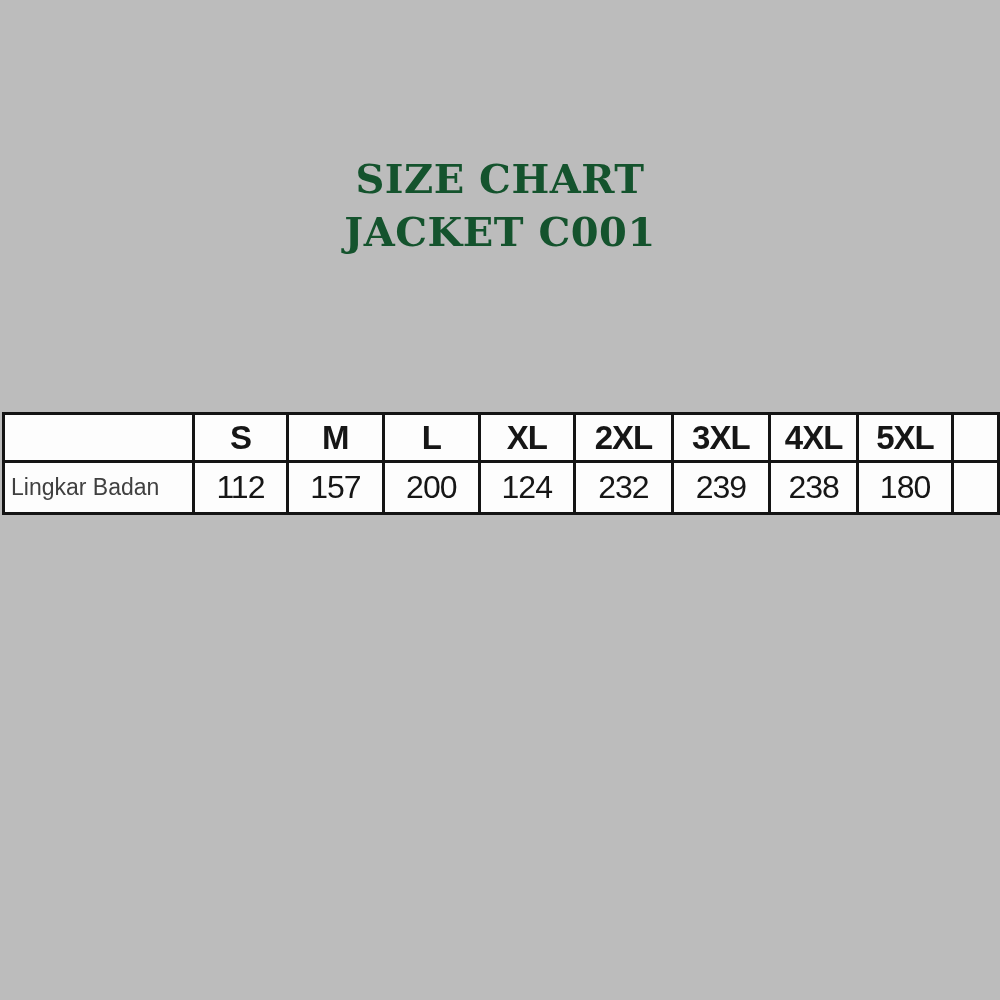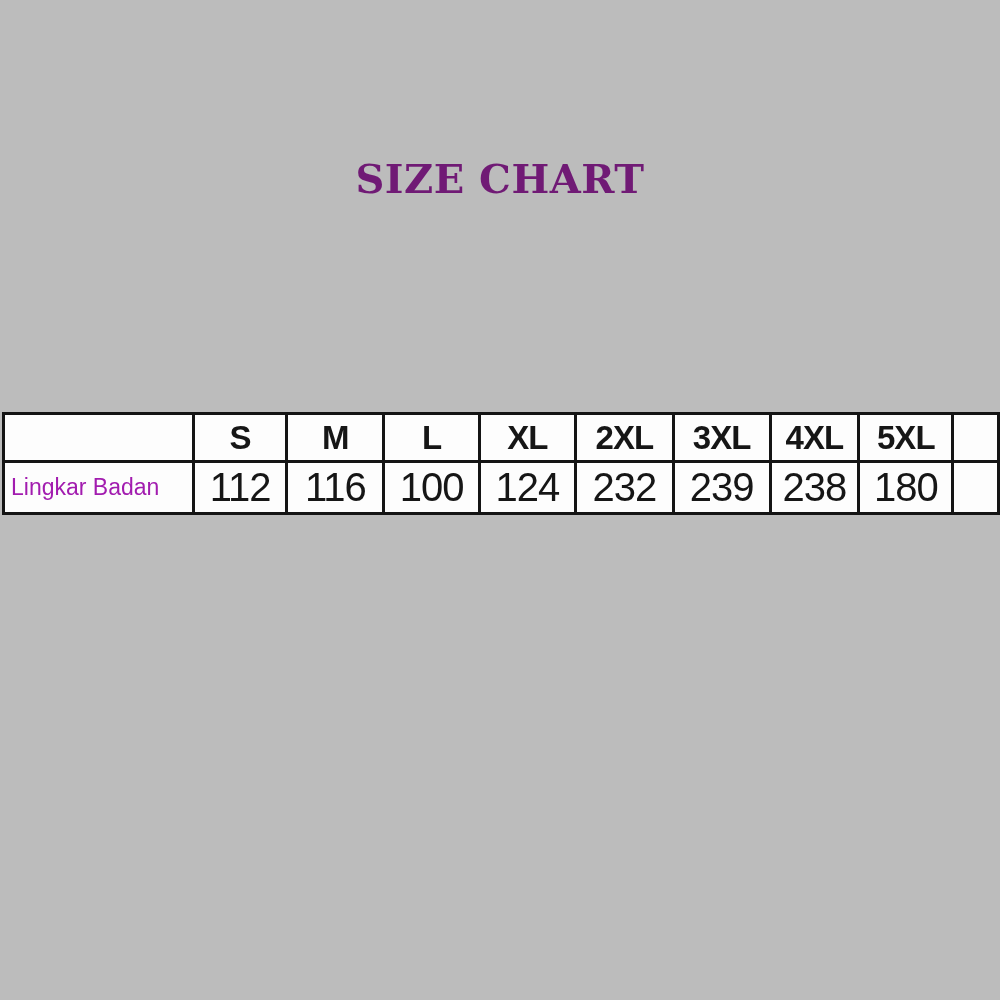--- a/index.html
+++ b/index.html
@@ -13,21 +13,21 @@
   .title {
     position: absolute;
     top: 152px;
     left: 0;
     width: 1000px;
     text-align: center;
     font-family: "DejaVu Serif", serif;
     font-weight: bold;
     font-size: 40px;
     line-height: 53px;
-    color: #701a75;
+    color: #14532d;
     letter-spacing: 0.5px;
   }
 
   table.size-chart {
     position: absolute;
     top: 412px;
     left: 2px;
     border-collapse: collapse;
     table-layout: fixed;
   }
@@ -42,37 +42,38 @@
     vertical-align: middle;
   }
   .size-chart th {
     height: 48px;
     font-size: 33px;
     font-weight: bold;
     letter-spacing: -1px;
   }
   .size-chart td {
     height: 52px;
-    font-size: 40px;
+    font-size: 32px;
     font-weight: normal;
     letter-spacing: -1px;
   }
   .size-chart td.row-label {
     text-align: left;
     font-size: 23px;
     letter-spacing: 0;
     padding-left: 6px;
-    color: #a21caf;
+    color: #404040;
   }
 </style>
 </head>
 <body style="background: rgb(188, 188, 188);">
 
 <div class="title">
   <div>SIZE CHART</div>
+  <div>JACKET C001</div>
 </div>
 
 <table class="size-chart">
   <colgroup>
     <col style="width:193px">
     <col style="width:97px">
       <col style="width:100px">
       <col style="width:99px">
       <col style="width:99px">
     <col style="width:101px">
@@ -92,22 +93,22 @@
       <th>3XL</th>
       <th>4XL</th>
       <th>5XL</th>
       <th></th>
     </tr>
   </thead>
   <tbody>
     <tr>
       <td class="row-label">Lingkar Badan</td>
       <td>112</td>
-      <td>116</td>
-      <td>100</td>
+      <td>157</td>
+      <td>200</td>
       <td>124</td>
       <td>232</td>
       <td>239</td>
       <td>238</td>
       <td>180</td>
       <td></td>
     </tr>
   </tbody>
 </table>
 

